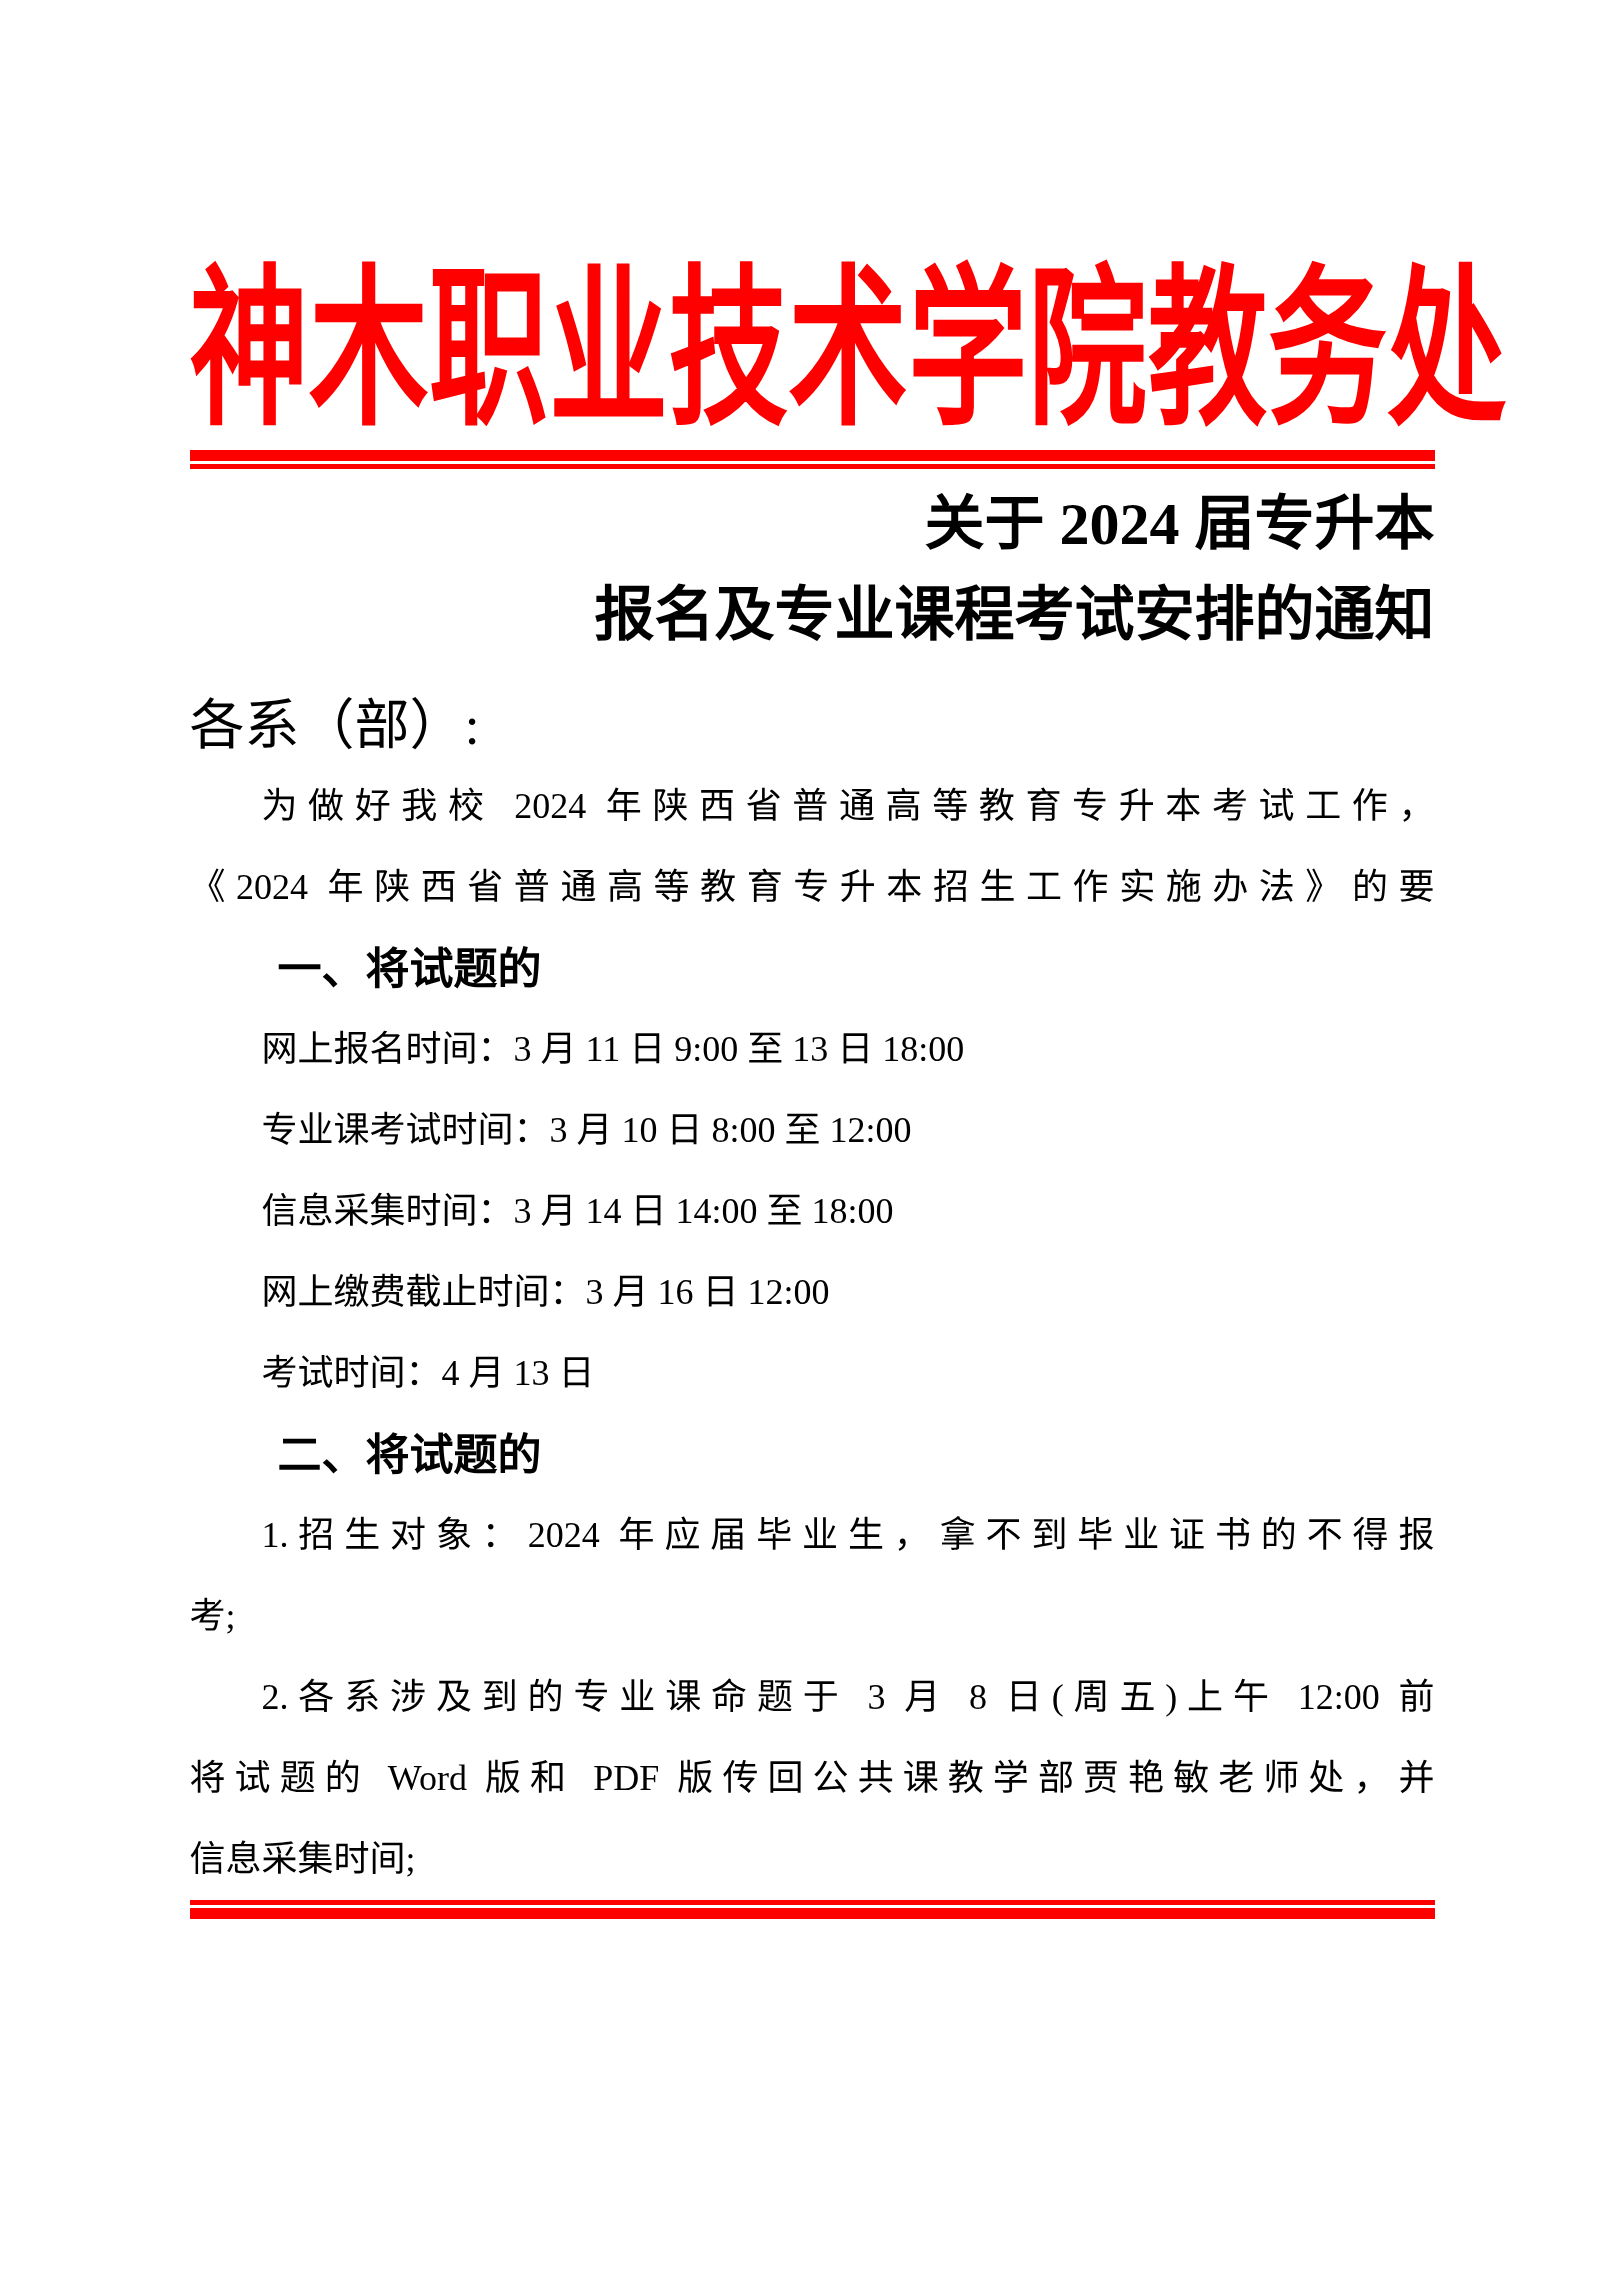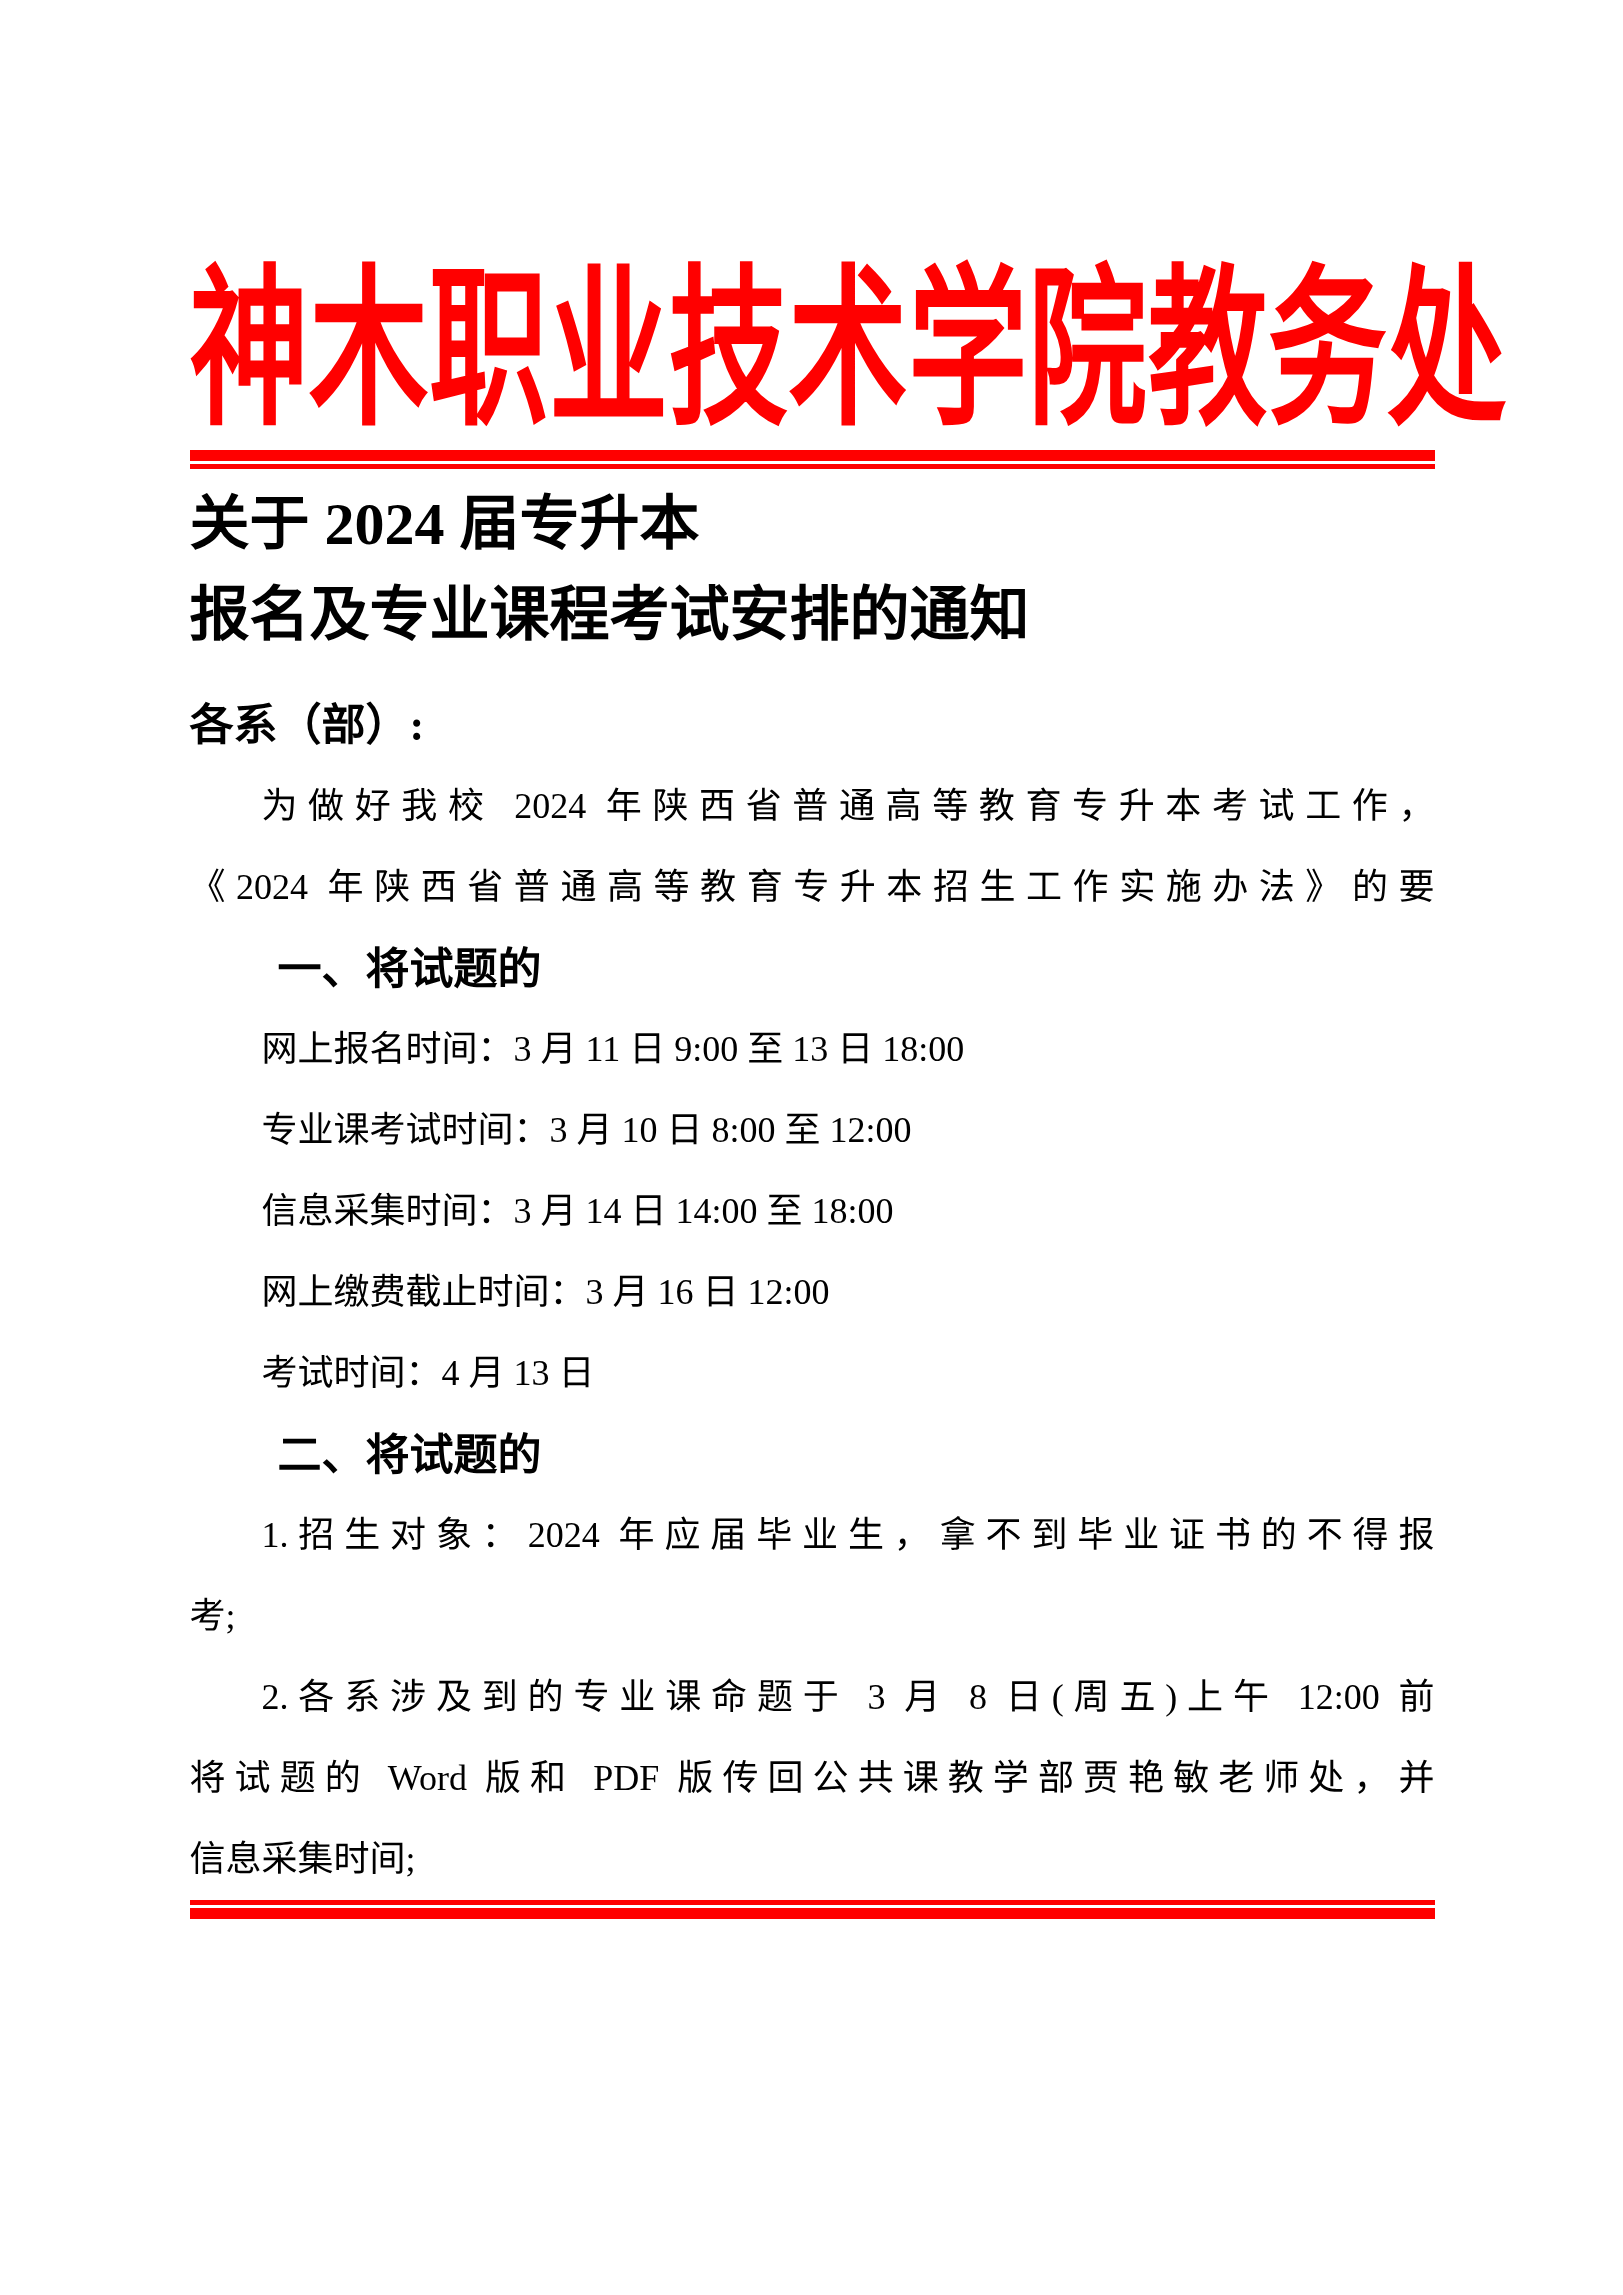--- a/index.html
+++ b/index.html
@@ -41,34 +41,33 @@
   .rule { font-size: 0; }
   .rule-top { margin-top: 6.3px; }
   .rule-bar { background: var(--accent-red, #ff0000); }
   .rule-top .bar-thick   { height: 11px; }
   .rule-top .bar-thin    { height: 4.8px; margin-top: 3.2px; }
   .rule-bottom .bar-thin  { height: 4.8px; }
   .rule-bottom .bar-thick { height: 11px; margin-top: 3.2px; }
   
   .doc-title {
     margin: 9.5px 0 0 0;
-    text-align: left;
+    text-align: right;
     font-size: 60px;
     font-weight: bold;
     line-height: 91px;
     font-family: "Liberation Serif", serif;
   }
   .title-line { display: block; }
   
   .salutation {
     margin: 24px 0 0 0;
-    font-size: 44px;
+    font-size: 55px;
     line-height: 81px;
     text-indent: 0;
-    font-weight: bold;
   }
   .para { margin: 0; }
   .line {
     font-size: 36px;
     line-height: 81px;
     white-space: normal;
   }
   .indent { text-indent: 2em; }
   .jstretch {
     text-align: justify;

